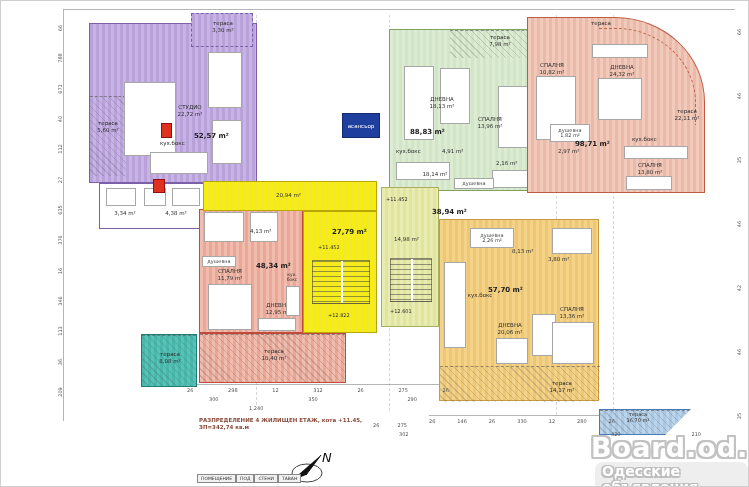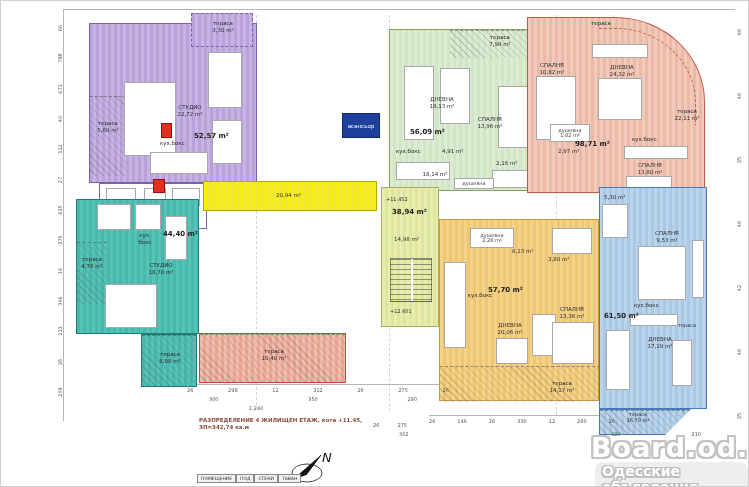--- a/index.html
+++ b/index.html
@@ -110,21 +110,21 @@
     <div class="ter" style="left:60px;top:0;width:100px;height:28px;"></div>
     <span class="rl" style="left:78px;top:4px;width:64px;">тераса
 7,98 m²</span>
     <div class="whitebox" style="left:14px;top:36px;width:30px;height:74px;"></div>
     <div class="whitebox" style="left:108px;top:56px;width:44px;height:62px;"></div>
     <div class="whitebox" style="left:50px;top:38px;width:30px;height:56px;"></div>
     <span class="rl" style="left:26px;top:66px;width:52px;">ДНЕВНА
 18,13 m²</span>
     <span class="rl" style="left:72px;top:86px;width:56px;">СПАЛНЯ
 13,96 m²</span>
-    <span class="al" style="left:20px;top:98px;">56,09 m²</span>
+    <span class="al" style="left:20px;top:98px;">88,83 m²</span>
     <span class="rl" style="left:52px;top:118px;">4,91 m²</span>
     <span class="rl" style="left:6px;top:118px;">кух.бокс</span>
     <div class="whitebox" style="left:6px;top:132px;width:54px;height:18px;"></div>
     <span class="rl" style="left:106px;top:130px;">2,16 m²</span>
     <div class="whitebox" style="left:102px;top:140px;width:40px;height:18px;"></div>
     <div class="whitebox wb-lbl" style="left:64px;top:148px;width:40px;height:11px;">душевна</div>
   </div>
 
   <div class="apt" style="left: 526px; top: 16px; width: 178px; height: 176px; border-top-right-radius: 90px 85px; --c1: #f2cabb; --c2: #eab9a7; --wall: #bf5a44;">
     <div style="position:absolute;right:8px;top:10px;width:96px;height:96px;border-top:1px dashed #c0654d;border-right:1px dashed #c0654d;border-top-right-radius:80px 75px;"></div>
@@ -142,53 +142,61 @@
     <span class="al" style="left:47px;top:122px;">98,71 m²</span>
     <span class="rl" style="left:142px;top:90px;width:34px;">тераса
 22,11 m²</span>
     <span class="rl" style="left:104px;top:118px;">кух.бокс</span>
     <div class="whitebox" style="left:96px;top:128px;width:64px;height:13px;"></div>
     <span class="rl" style="left:94px;top:144px;width:56px;">СПАЛНЯ
 13,80 m²</span>
     <div class="whitebox" style="left:98px;top:158px;width:46px;height:14px;"></div>
   </div>
 
-  <div class="apt" style="left: 75px; top: 198px; width: 123px; height: 135px; --c1: #49b8ac; --c2: #57c2b6; --wall: #1f7d74;">
-    <div class="ter" style="left:0;top:42px;width:30px;height:62px;"></div>
-    <span class="rl" style="left:0;top:56px;width:30px;">тераса
-4,76 m²</span>
-    <div class="whitebox" style="left:20px;top:4px;width:34px;height:26px;"></div>
-    <div class="whitebox" style="left:58px;top:4px;width:26px;height:26px;"></div>
-    <div class="whitebox" style="left:88px;top:16px;width:22px;height:44px;"></div>
-    <span class="rl" style="left:56px;top:32px;width:24px;">кух.
-бокс</span>
-    <span class="al" style="left:86px;top:30px;">44,40 m²</span>
-    <span class="rl" style="left:56px;top:62px;width:56px;">СТУДИО
-18,78 m²</span>
-    <div class="whitebox" style="left:28px;top:84px;width:52px;height:44px;"></div>
-  </div>
   <div class="apt" style="left: 140px; top: 333px; width: 56px; height: 53px; --c1: #49b8ac; --c2: #57c2b6; --wall: #1f7d74;">
     <div class="ter" style="left:0;top:0;width:100%;height:100%;"></div>
     <span class="rl" style="left:0;top:16px;width:56px;">тераса
 8,08 m²</span>
   </div>
 
+  <div class="apt" style="left: 198px; top: 208px; width: 104px; height: 124px; --c1: #f1bcae; --c2: #e9a795; --wall: #c14b3a;">
+    <div class="whitebox" style="left:4px;top:2px;width:40px;height:30px;"></div>
+    <div class="whitebox" style="left:50px;top:2px;width:28px;height:30px;"></div>
+    <span class="rl" style="left:50px;top:18px;">4,13 m²</span>
+    <div class="whitebox wb-lbl" style="left:2px;top:46px;width:34px;height:11px;">душевна</div>
+    <span class="al" style="left:56px;top:52px;">48,34 m²</span>
+    <span class="rl" style="left:82px;top:62px;width:20px;font-size:4.5px;">кух.
+бокс</span>
+    <span class="rl" style="left:8px;top:58px;width:44px;">СПАЛНЯ
+11,79 m²</span>
+    <div class="whitebox" style="left:8px;top:74px;width:44px;height:46px;"></div>
+    <span class="rl" style="left:56px;top:92px;width:44px;">ДНЕВНА
+12,95 m²</span>
+    <div class="whitebox" style="left:58px;top:108px;width:38px;height:13px;"></div>
+    <div class="whitebox" style="left:86px;top:76px;width:14px;height:30px;"></div>
+  </div>
   <div class="apt" style="left: 198px; top: 332px; width: 147px; height: 50px; --c1: #f1bcae; --c2: #e9a795; --wall: #c14b3a;">
     <div class="ter" style="left:0;top:0;width:100%;height:100%;"></div>
     <span class="rl" style="left:44px;top:14px;width:60px;">тераса
 10,40 m²</span>
   </div>
 
   <div class="apt" style="left: 202px; top: 180px; width: 174px; height: 30px; --c1: #f7ee10; --c2: #f1e73c; --wall: #b8a700;">
     <span class="rl" style="left:72px;top:10px;">20,94 m²</span>
   </div>
+  <div class="apt" style="left: 302px; top: 210px; width: 74px; height: 122px; --c1: #f7ee10; --c2: #f1e73c; --wall: #b8a700;">
+    <span class="al" style="left:28px;top:16px;">27,79 m²</span>
+    <span class="rl" style="left:14px;top:32px;font-size:5px;">+11.452</span>
+    <div class="stairs" style="left:8px;top:48px;width:58px;height:44px;"></div>
+    <span class="rl" style="left:24px;top:100px;font-size:5px;">+12.822</span>
+  </div>
 
   <div class="apt" style="left: 380px; top: 186px; width: 58px; height: 140px; --c1: #e9ecb0; --c2: #e1e49c; --wall: #a9ae5e;">
     <span class="rl" style="left:4px;top:8px;font-size:5px;">+11.452</span>
-    <span class="al" style="left:10px;top:20px;">38,94 m²</span>
+    <span class="al" style="left:10px;top:20px;padding-left:40px;">38,94 m²</span>
     <span class="rl" style="left:12px;top:48px;">14,98 m²</span>
     <div class="stairs" style="left:8px;top:70px;width:42px;height:44px;"></div>
     <span class="rl" style="left:8px;top:120px;font-size:5px;">+12.601</span>
   </div>
   <span class="rl" style="left:416px;top:170px;width:36px;">18,14 m²</span>
 
   <div class="apt" style="left: 438px; top: 218px; width: 160px; height: 182px; --c1: #f4d389; --c2: #eec775; --wall: #c99a3f;">
     <div class="whitebox wb-lbl" style="left:30px;top:8px;width:44px;height:20px;">душевна
 2,26 m²</div>
     <span class="rl" style="left:72px;top:28px;">8,13 m²</span>
@@ -202,36 +210,20 @@
     <div class="whitebox" style="left:56px;top:118px;width:32px;height:26px;"></div>
     <div class="whitebox" style="left:92px;top:94px;width:24px;height:42px;"></div>
     <span class="rl" style="left:106px;top:86px;width:52px;">СПАЛНЯ
 13,36 m²</span>
     <div class="whitebox" style="left:112px;top:102px;width:42px;height:42px;"></div>
     <div class="ter" style="left:0;top:146px;width:160px;height:36px;"></div>
     <span class="rl" style="left:92px;top:160px;width:60px;">тераса
 14,17 m²</span>
   </div>
 
-  <div class="apt" style="left: 598px; top: 186px; width: 108px; height: 222px; --c1: #bad4eb; --c2: #aac7e3; --wall: #4a7ab5;">
-    <span class="rl" style="left:4px;top:6px;">5,30 m²</span>
-    <div class="whitebox" style="left:2px;top:16px;width:26px;height:34px;"></div>
-    <span class="rl" style="left:42px;top:42px;width:50px;">СПАЛНЯ
-9,53 m²</span>
-    <div class="whitebox" style="left:38px;top:58px;width:48px;height:54px;"></div>
-    <div class="whitebox" style="left:92px;top:52px;width:12px;height:58px;"></div>
-    <span class="rl" style="left:34px;top:114px;">кух.бокс</span>
-    <div class="whitebox" style="left:30px;top:126px;width:48px;height:12px;"></div>
-    <span class="al" style="left:4px;top:124px;">61,50 m²</span>
-    <span class="rl" style="left:78px;top:134px;font-size:5px;">тераса</span>
-    <span class="rl" style="left:34px;top:148px;width:52px;">ДНЕВНА
-17,19 m²</span>
-    <div class="whitebox" style="left:6px;top:142px;width:24px;height:60px;"></div>
-    <div class="whitebox" style="left:72px;top:152px;width:20px;height:46px;"></div>
-  </div>
   <div class="apt" style="left: 598px; top: 408px; width: 92px; height: 26px; clip-path: polygon(0px 0px, 100% 0px, 72% 100%, 0px 100%); --c1: #bad4eb; --c2: #aac7e3; --wall: #4a7ab5;">
     <div class="ter" style="left:0;top:0;width:100%;height:100%;"></div>
     <span class="rl" style="left:10px;top:1px;width:56px;font-size:5px;">тераса
 16,70 m²</span>
   </div>
 
   <div class="elev" style="left: 341px; top: 112px; width: 38px; height: 25px; --c1: #1f3f9f; --c2: #1f3f9f; --wall: #122a6e;">
     <span>асансьор</span>
   </div>
 

